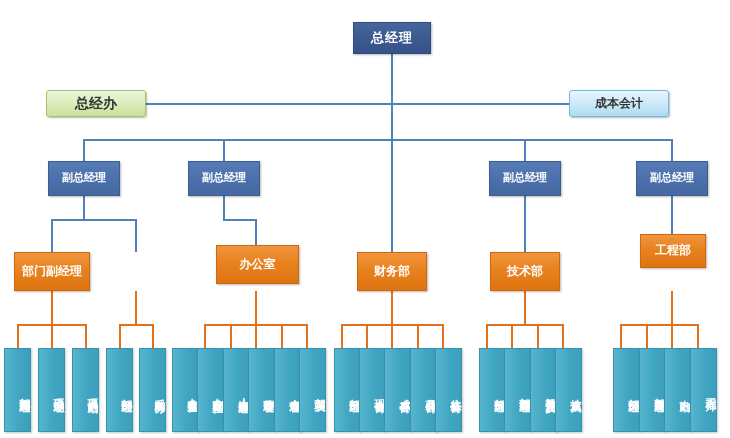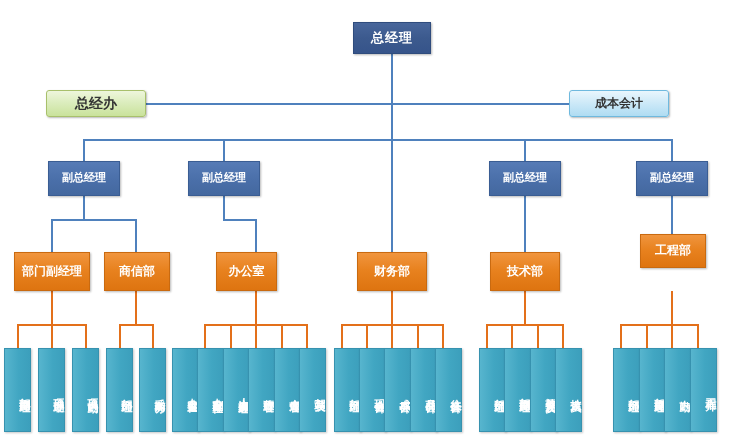--- a/index.html
+++ b/index.html
@@ -165,22 +165,21 @@
   <div class="node n-green" style="left:46px;top:90px;width:100px;height:27px;">总经办</div>
 
   <div class="node n-lblue" style="left:569px;top:90px;width:100px;height:27px;">成本会计</div>
 
   <div class="node n-vp" style="left:48px;top:161px;width:72px;height:35px;">副总经理</div>
   <div class="node n-vp" style="left:188px;top:161px;width:72px;height:35px;">副总经理</div>
   <div class="node n-vp" style="left:489px;top:161px;width:72px;height:35px;">副总经理</div>
   <div class="node n-vp" style="left:636px;top:161px;width:72px;height:35px;">副总经理</div>
 
   <div class="node n-dept" style="left:14px;top:252px;width:76px;height:39px;">部门副经理</div>
-  <div class="node n-dept" style="left:104px;top:252px;width:66px;height:39px;">商信部</div>
-  <div class="node n-dept" style="left:216px;top:252px;width:61px;height:39px;">办公室</div>
+  <div class="node n-dept" style="left:216px;top:245px;width:83px;height:39px;">办公室</div>
   <div class="node n-dept" style="left:357px;top:252px;width:70px;height:39px;">财务部</div>
   <div class="node n-dept" style="left:490px;top:252px;width:70px;height:39px;">技术部</div>
   <div class="node n-dept" style="left:640px;top:234px;width:66px;height:34px;">工程部</div>
 
   <div class="node n-leaf" style="left:4px;top:348px;width:27px;height:84px;">部门副经理</div>
   <div class="node n-leaf" style="left:38px;top:348px;width:27px;height:84px;">项目助理</div>
   <div class="node n-leaf" style="left:72px;top:348px;width:27px;height:84px;">项目内勤</div>
   <div class="node n-leaf" style="left:106px;top:348px;width:27px;height:84px;">部门经理</div>
   <div class="node n-leaf" style="left:139px;top:348px;width:27px;height:84px;">采购商务</div>
   <div class="node n-leaf" style="left:172px;top:348px;width:27px;height:84px;">办公室主任</div>

